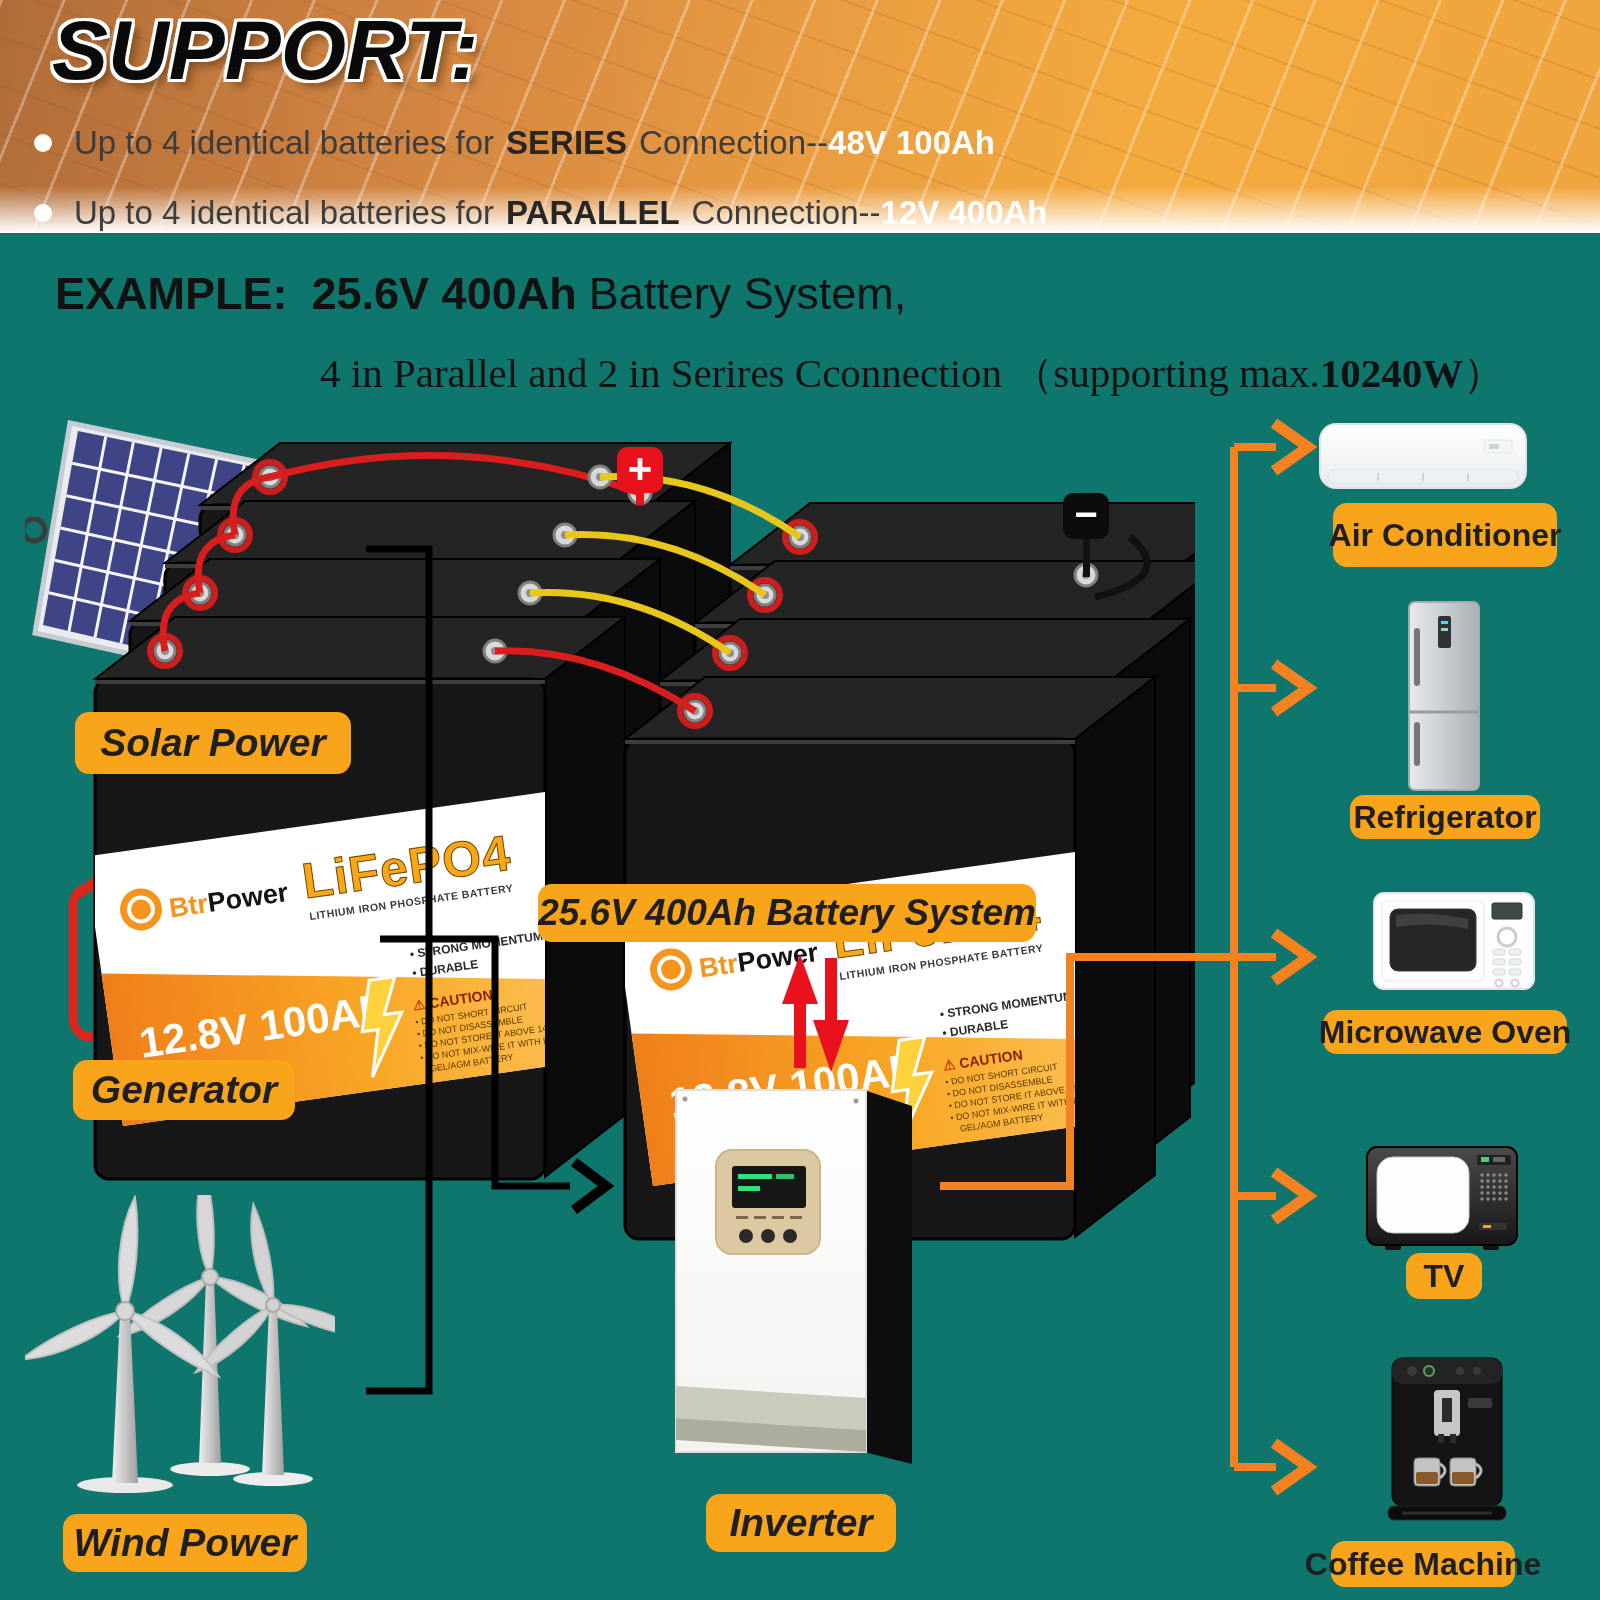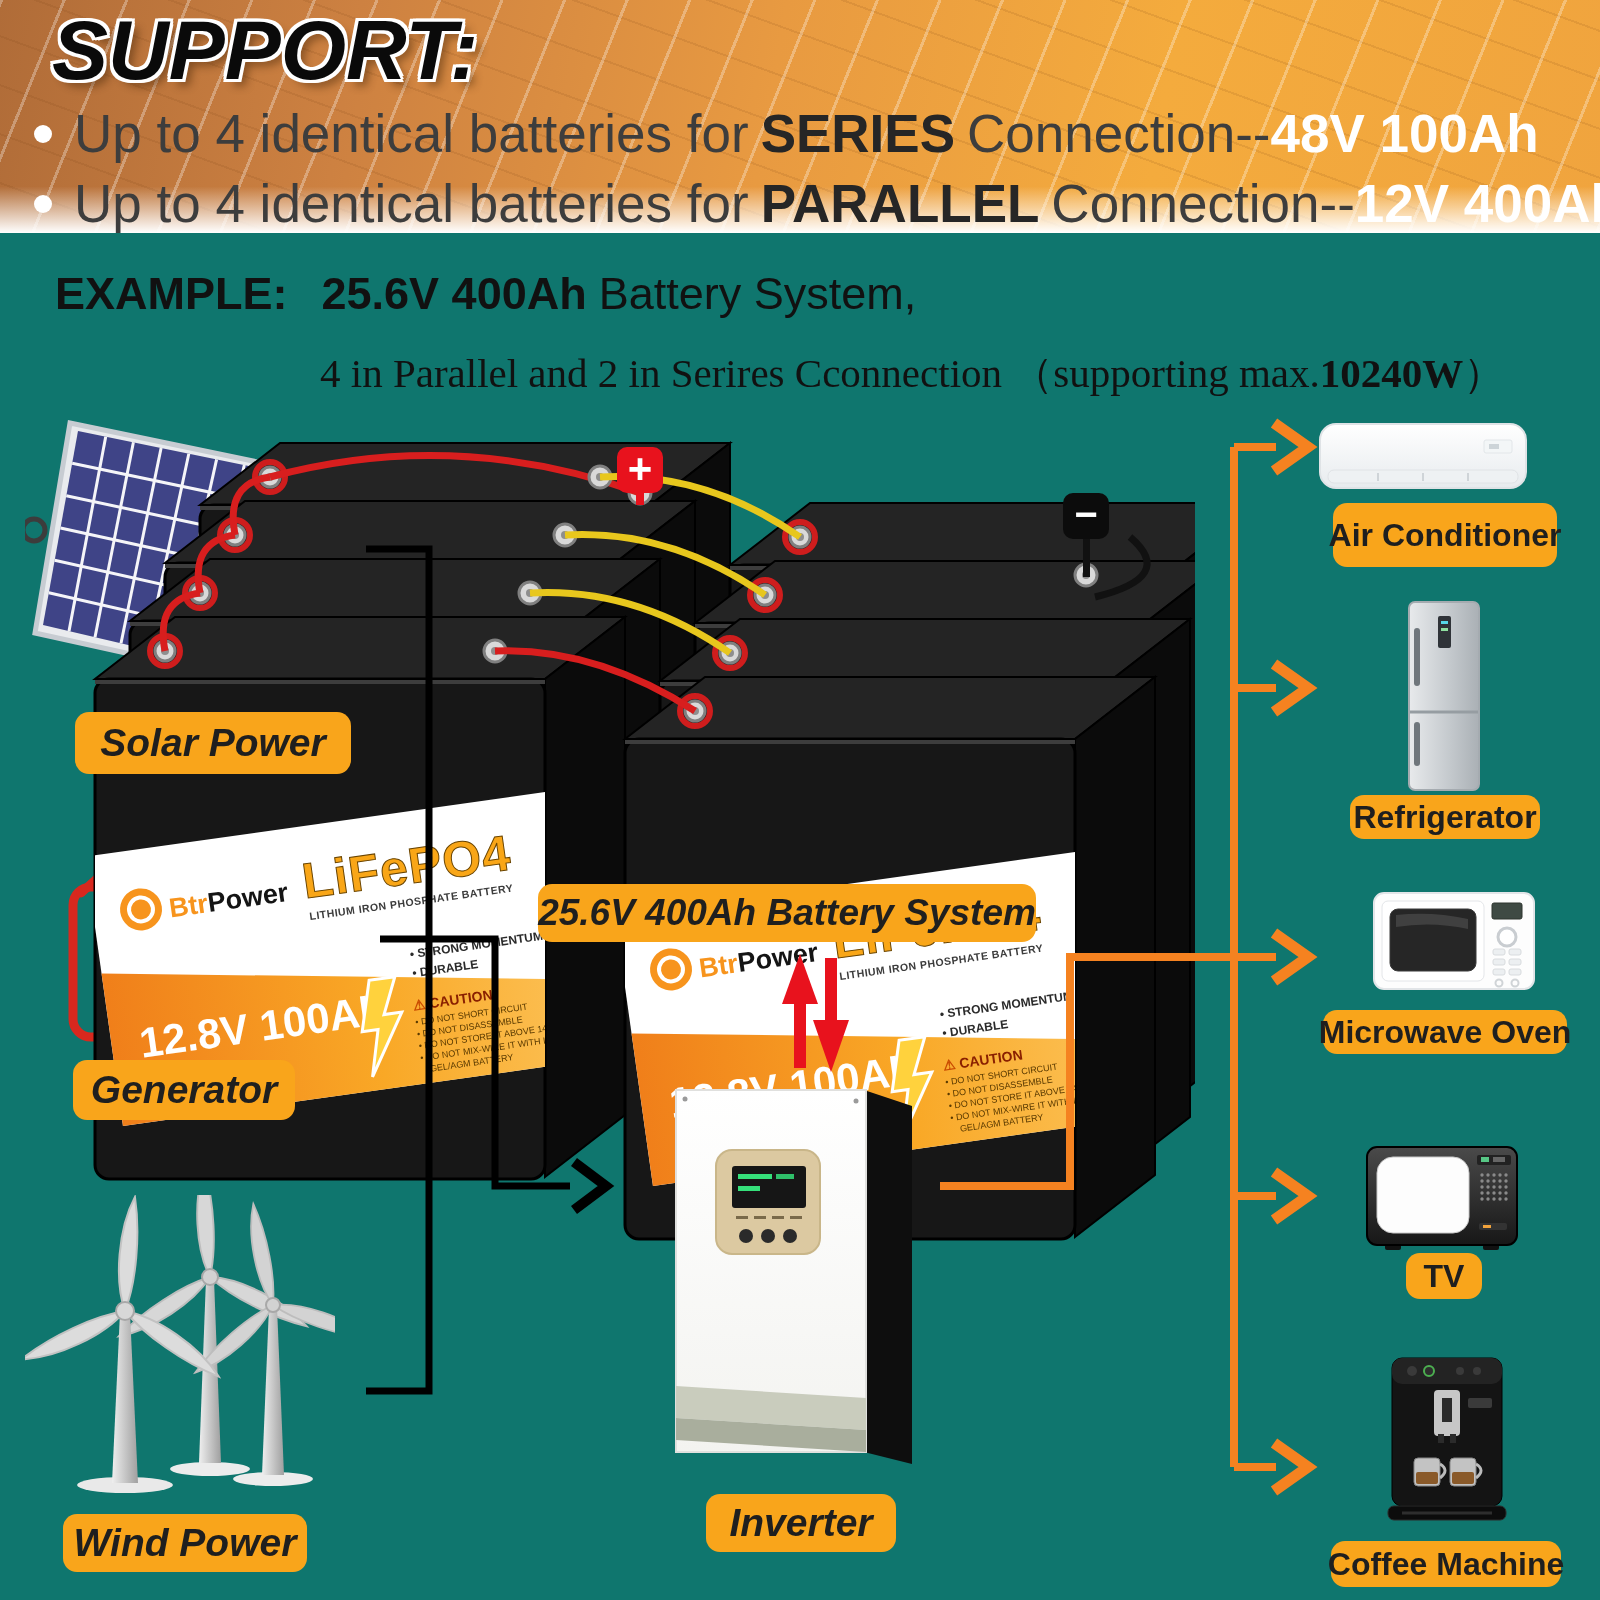--- a/index.html
+++ b/index.html
@@ -15,30 +15,30 @@
       linear-gradient(to bottom, rgba(255,255,255,0) 80%, #ffffff 100%),
       repeating-linear-gradient(112deg, rgba(255,255,255,0.30) 0 3px, rgba(255,255,255,0) 3px 58px),
       repeating-linear-gradient(20deg, rgba(115,60,15,0.12) 0 2px, rgba(255,255,255,0) 2px 46px),
       linear-gradient(100deg,#b06c38 0%,#cd8141 22%,#e89a41 48%,#f4ab3d 72%,#f0a43e 100%);
   }
   .banner-title{position:absolute;left:52px;top:8px;font-size:84px;line-height:1;
     font-style:italic;font-weight:bold;letter-spacing:0px;color:#0a0a0a;
     text-shadow:3px 0 0 #fff,-3px 0 0 #fff,0 3px 0 #fff,0 -3px 0 #fff,
       3px 3px 0 #fff,-3px -3px 0 #fff,3px -3px 0 #fff,-3px 3px 0 #fff,7px 7px 9px rgba(60,30,5,.45);}
   .bullet{position:absolute;left:34px;display:flex;align-items:baseline;
-    font-size:53px;color:#3d3d3d;white-space:nowrap;}
+    font-size:33px;color:#3d3d3d;white-space:nowrap;margin-top:21px;}
   .bullet .dot{width:18px;height:18px;border-radius:50%;background:#fff;
     align-self:center;margin-right:22px;flex:0 0 auto;}
   .bullet .strong{font-weight:bold;color:#262626;margin:0 12px;}
   .bullet .value{font-weight:bold;color:#ffffff;}
   .bullet1{top:103px;} .bullet2{top:173px;}
   
   .example{position:absolute;left:55px;top:268px;width:1520px;color:#111;}
   .ex-line1{display:flex;align-items:baseline;font-size:45px;white-space:nowrap;}
-  .ex-heading{font-weight:bold;margin-right:34px;}
+  .ex-heading{font-weight:bold;margin-right:24px;}
   .ex-spec{font-weight:bold;margin-right:12px;}
   .ex-line2{margin:26px 0 0 265px;font-size:41px;white-space:nowrap;font-family:Liberation Serif, serif;}
   .ex-line2 b{font-weight:bold;}
   
   .pill{position:absolute;background:var(--pill,#F9A51B);border-radius:14px;
     display:flex;align-items:center;justify-content:center;
     color:#1f1f1f;font-weight:bold;white-space:nowrap;}
   .pill.it{font-style:italic;font-size:39px;}
   .pill.rt{font-size:32px;}
   
@@ -468,15 +468,15 @@
 
   <div class="pill it" style="left:75px;top:712px;width:276px;height:62px">Solar Power</div>
   <div class="pill it" style="left:73px;top:1060px;width:222px;height:60px">Generator</div>
   <div class="pill it" style="left:63px;top:1514px;width:244px;height:58px">Wind Power</div>
   <div class="pill it" style="left:538px;top:884px;width:498px;height:58px;font-size:37px">25.6V 400Ah Battery System</div>
   <div class="pill it" style="left:706px;top:1494px;width:190px;height:58px">Inverter</div>
   <div class="pill rt" style="left:1333px;top:503px;width:224px;height:64px">Air Conditioner</div>
   <div class="pill rt" style="left:1350px;top:795px;width:190px;height:44px">Refrigerator</div>
   <div class="pill rt" style="left:1323px;top:1010px;width:244px;height:44px">Microwave Oven</div>
   <div class="pill rt" style="left:1406px;top:1253px;width:76px;height:46px">TV</div>
-  <div class="pill rt" style="left:1331px;top:1541px;width:230px;height:46px">Coffee Machine</div>
+  <div class="pill rt" style="left:1331px;top:1541px;width:184px;height:46px">Coffee Machine</div>
 
 </div>
 
 </body></html>

